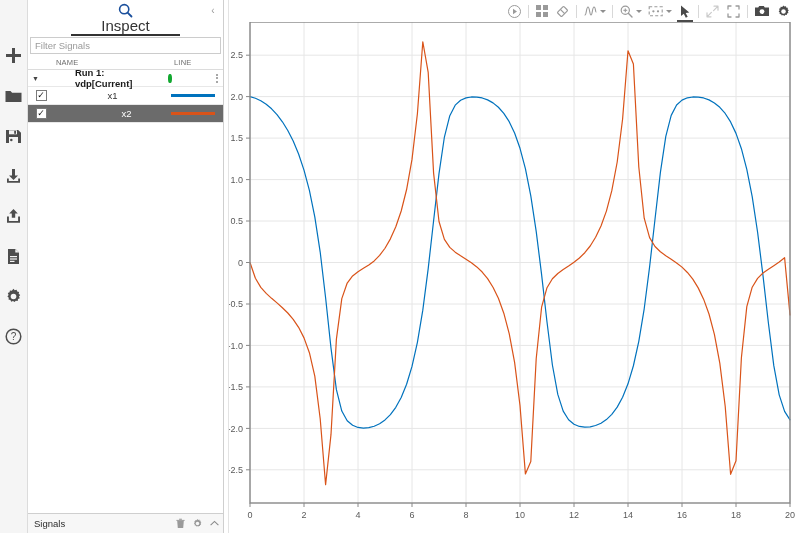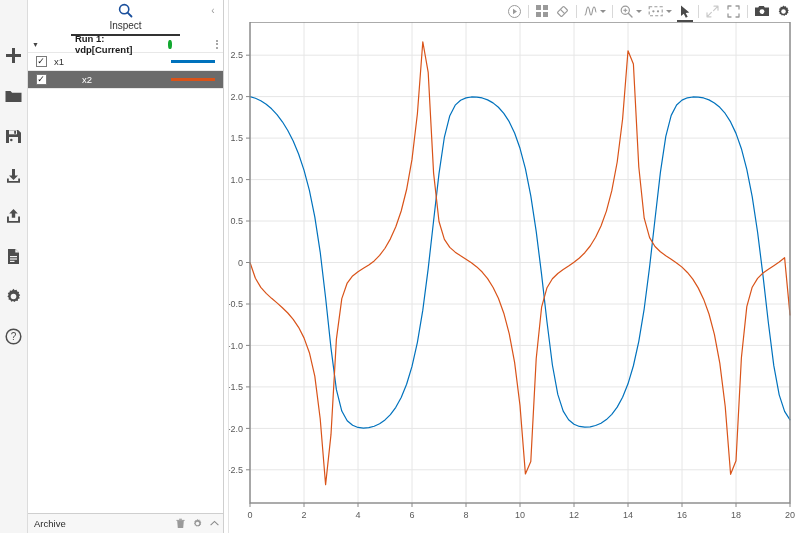--- a/index.html
+++ b/index.html
@@ -38,21 +38,21 @@
   .tabs {
     height: 36px; display: flex; align-items: flex-end;
     background: #ffffff; position: relative;
   }
   .tab {
     flex: 1; height: 36px;
     display: flex; flex-direction: column; align-items: center; justify-content: flex-start;
     padding-top: 2px;
     cursor: pointer; position: relative;
   }
-  .tab .tlabel { font-size: 10px; color: #333; line-height: 11px; margin-top: 1px;}
+  .tab .tlabel { font-size: 15px; color: #333; line-height: 11px; margin-top: 1px;}
   .tab.active::after {
     content: ""; position: absolute; bottom: 0; left: 22%; width: 56%;
     height: 2px; background: #333;
   }
   .panel-collapse {
     position: absolute; right: 3px; top: 3px;
     width: 14px; height: 14px; cursor: pointer;
     display: flex; align-items: center; justify-content: center;
     color: #999; font-size: 10px;
   }
@@ -93,21 +93,21 @@
     border-bottom: 1px solid #e8e8e8; cursor: pointer;
   }
   .sig-row.selected { background: #6b6b6b; }
   .sig-row.selected .sig-name { color: #fff; margin-left: 28px; }
   .cbox-wrap { width: 26px; display: flex; align-items: center; justify-content: center; }
   .cbox {
     width: 11px; height: 11px; border: 1px solid #7a7a7a; background: #fff;
     display: flex; align-items: center; justify-content: center;
     font-size: 9px; color: #1a1a1a; line-height: 1;
   }
-  .sig-name { flex: 1; font-size: 9.5px; color: #333; }
+  .sig-name { flex: 1; font-size: 9.5px; color: #333; text-align: center; }
   .line-cell { width: 52px; display: flex; align-items: center; }
   .line-swatch { width: 44px; height: 3px; }
 
   .sb-spacer { flex: 1; }
   .sb-section {
     height: 20px; display: flex; align-items: center;
     border-top: 1px solid #cfcfcf; background: #f7f7f7;
     padding-left: 6px; cursor: pointer;
   }
   .sb-section .s-label { flex: 1; font-size: 9.5px; color: #2b2b2b; }
@@ -220,21 +220,26 @@
           <circle cx="7.2" cy="7.2" r="4.6" fill="none" stroke="#1a4f9c" stroke-width="1.6"></circle>
           <line x1="10.6" y1="10.6" x2="14.5" y2="14.5" stroke="#1a4f9c" stroke-width="1.8" stroke-linecap="round"></line>
         </svg>
         <span class="tlabel">Inspect</span>
       </div>
       <div class="panel-collapse">
         <span>‹</span>
       </div>
     </div>
 
-
+    <input class="filter" type="text" placeholder="Filter Signals" style="">
+
+    <div class="thead">
+      <div class="th th-name">NAME</div>
+      <div class="th th-line">LINE</div>
+    </div>
 
     <div class="run-row">
       <div class="run-caret">▼</div>
       <div class="run-label">Run 1: vdp[Current]</div>
       <div class="run-dot"></div>
       <div class="kebab">
           <i></i>
           <i></i>
           <i></i>
         </div>
@@ -256,21 +261,21 @@
       </div>
       <div class="sig-name">x2</div>
       <div class="line-cell">
         <div class="line-swatch" style="background:#d95319"></div>
       </div>
     </div>
 
     <div class="sb-spacer"></div>
 
     <div class="sb-section">
-      <div class="s-label">Archive</div>
+      <div class="s-label">Signals</div>
       <div class="sb-icn">
         <svg width="11" height="11" viewBox="0 0 11 11">
             <path d="M2.2 3h6.6l-.6 7H2.8z" fill="#9a9a9a"></path>
             <rect x="1.4" y="1.9" width="8.2" height="1" fill="#9a9a9a"></rect>
             <rect x="4.1" y="0.7" width="2.8" height="1.1" fill="#9a9a9a"></rect>
           </svg>
       </div>
       <div class="sb-icn">
         <svg width="11" height="11" viewBox="0 0 19 19">
             <path d="M9.5 1.8l1.2 1.5 1.9-.6.6 1.9 1.9.3-.4 1.9 1.5 1.2-1.2 1.5.8 1.8-1.8.8-.3 1.9-1.9-.3-1.3 1.4-1.5-1.2-1.8.8-.8-1.8-1.9-.3.3-1.9-1.4-1.3 1.2-1.5-.8-1.8 1.8-.8.3-1.9 1.9.3z" fill="#9a9a9a"></path>

